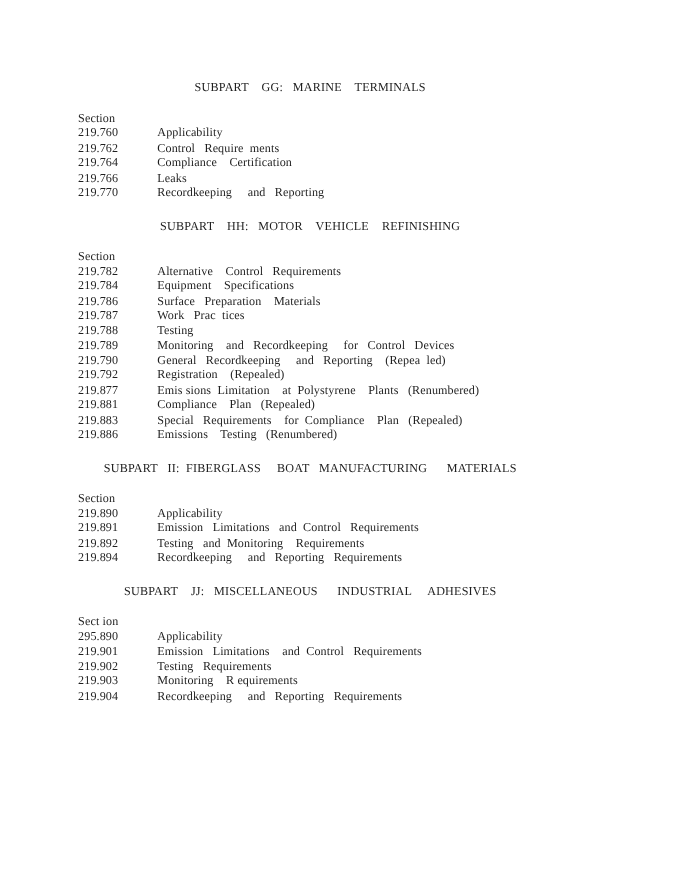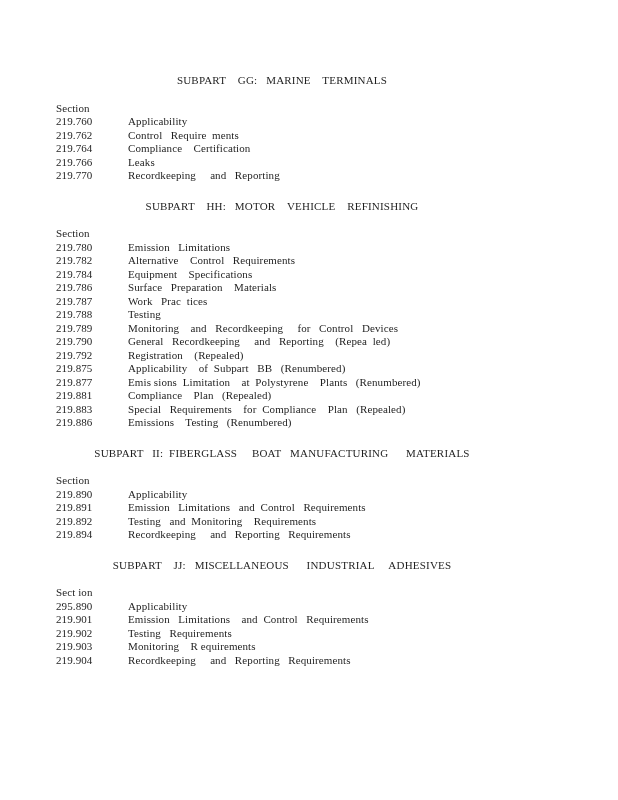--- a/index.html
+++ b/index.html
@@ -32,21 +32,21 @@
   .subpart-section:first-child .subpart-heading {
     margin-top: 0;
   }
   .toc-list {
     margin-top: 14px;
   }
   .toc-label,
   .toc-row {
     font-size: 11px;
     line-height: 13.5px;
-    padding-left: 56px;
+    padding-left: 71px;
     white-space: pre;
     letter-spacing: 0.1px;
   }
   .toc-row .num {
     display: inline-block;
     width: 72px;
   }
 </style>
 </head>
 <body>
@@ -69,40 +69,38 @@
 
   <div class="toc-row"><span class="num">219.770</span><span class="title">Recordkeeping     and   Reporting</span></div>
 </div>
   </div>
 
   <div class="subpart-section">
     <div class="subpart-heading">SUBPART    HH:   MOTOR    VEHICLE    REFINISHING</div>
     <div class="toc-list">
       <div class="toc-label">Section</div>
 
-  <div class="toc-row"><span class="num">219.780</span><span class="title">Emission   Limitations</span></div>
 
   <div class="toc-row"><span class="num">219.782</span><span class="title">Alternative    Control   Requirements</span></div>
 
   <div class="toc-row"><span class="num">219.784</span><span class="title">Equipment    Specifications</span></div>
 
   <div class="toc-row"><span class="num">219.786</span><span class="title">Surface   Preparation    Materials</span></div>
 
   <div class="toc-row"><span class="num">219.787</span><span class="title">Work   Prac  tices</span></div>
 
   <div class="toc-row"><span class="num">219.788</span><span class="title">Testing</span></div>
 
   <div class="toc-row"><span class="num">219.789</span><span class="title">Monitoring    and   Recordkeeping     for   Control   Devices</span></div>
 
   <div class="toc-row"><span class="num">219.790</span><span class="title">General   Recordkeeping     and   Reporting    (Repea  led)</span></div>
 
 
   <div class="toc-row"><span class="num">219.792</span><span class="title">Registration    (Repealed)</span></div>
 
-  <div class="toc-row"><span class="num">219.875</span><span class="title">Applicability    of  Subpart   BB   (Renumbered)</span></div>
 
   <div class="toc-row"><span class="num">219.877</span><span class="title">Emis sions  Limitation    at  Polystyrene    Plants   (Renumbered)</span></div>
 
 
   <div class="toc-row"><span class="num">219.881</span><span class="title">Compliance    Plan   (Repealed)</span></div>
 
   <div class="toc-row"><span class="num">219.883</span><span class="title">Special   Requirements    for  Compliance    Plan   (Repealed)</span></div>
 
   <div class="toc-row"><span class="num">219.886</span><span class="title">Emissions    Testing   (Renumbered)</span></div>
 </div>

